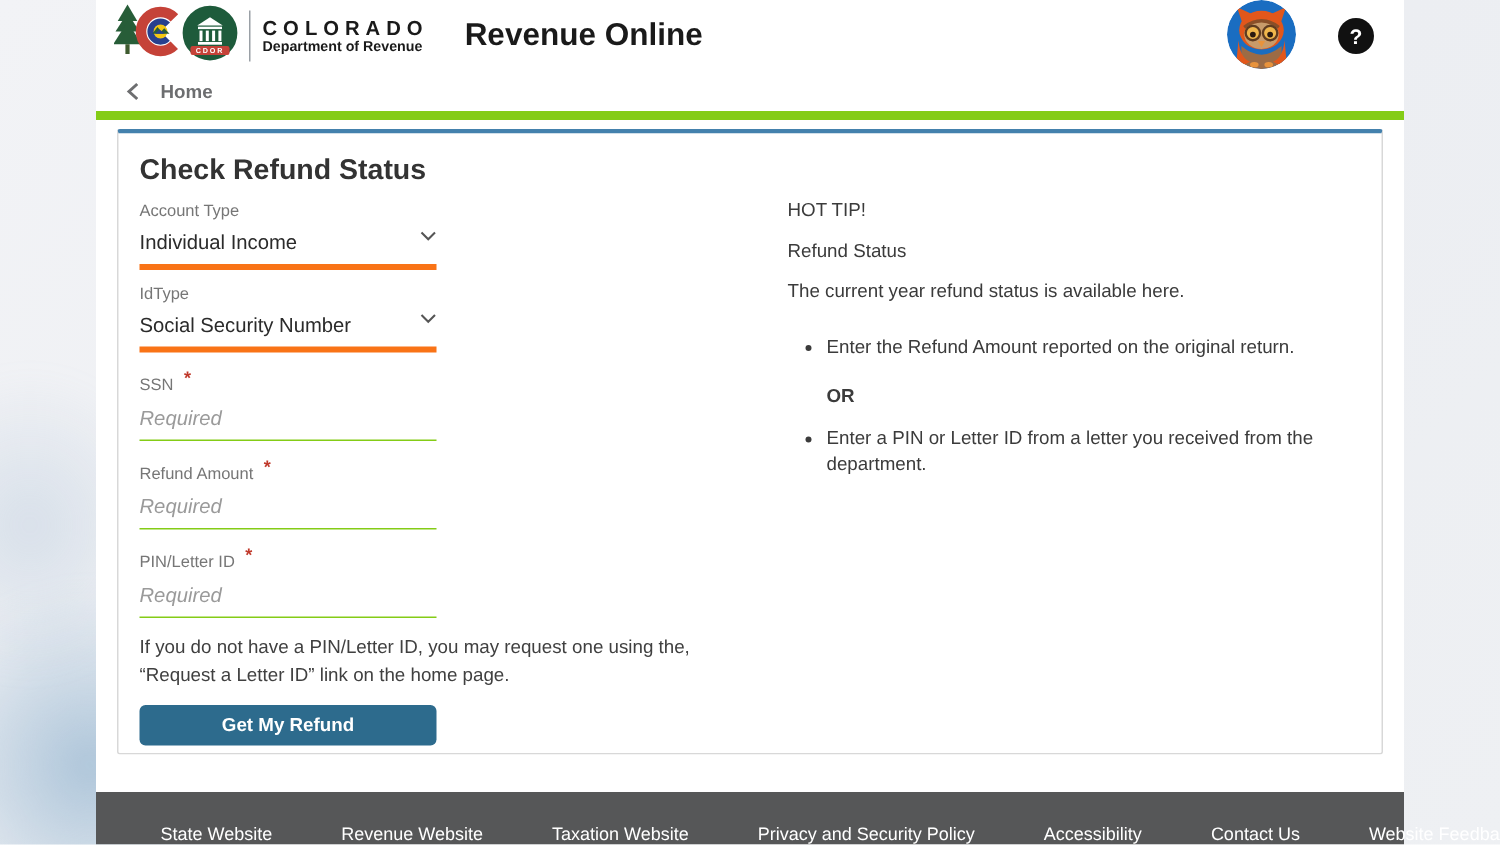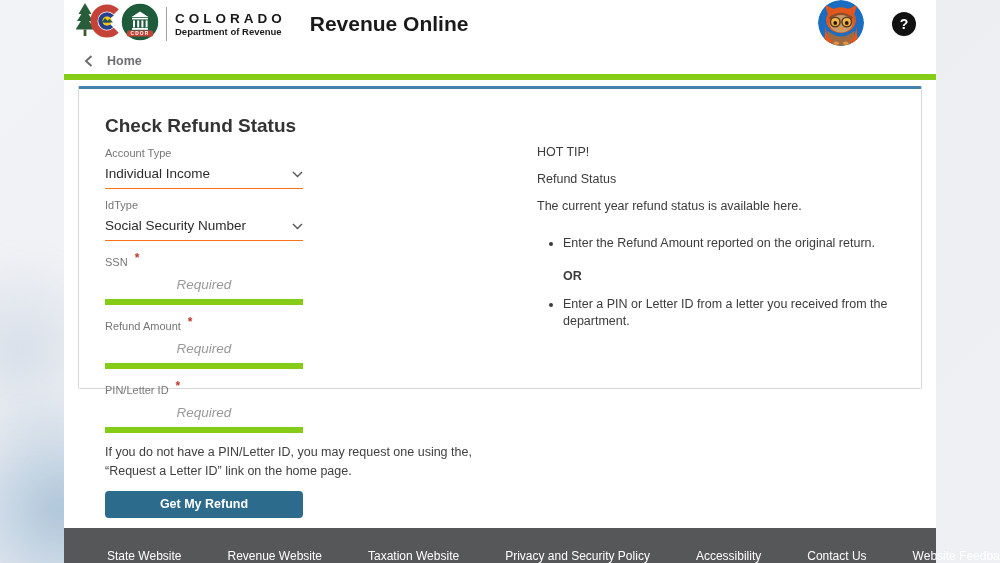--- a/index.html
+++ b/index.html
@@ -35,34 +35,34 @@
 
   
   .breadcrumb-row { height:32px; display:flex; align-items:center; padding-left:20px;
                     border-bottom:6px solid #84cc16; }
   .home-link { display:flex; align-items:center; gap:14px; cursor:pointer;
                color:#6d6e70; font-size:12.5px; font-weight:bold; }
 
   
   .main-area { flex:1; padding:6px 14px 0 14px; }
   .card { background:#fff; border:1px solid #d8d8d8; border-top:3px solid #4481ad;
-          border-radius:2px; height:303px; padding:26px; display:grid;
+          border-radius:2px; height:417px; padding:14px; display:grid;
           grid-template-columns: 400px 1fr; column-gap:18px; align-content:start; }
   .card-title { font-size:19px; font-weight:600; color:#333; line-height:22px; margin-bottom:10px;
                 grid-column:1; }
   .form-col { grid-column:1; }
   .field { margin-bottom:10px; width:198px; }
   .field-label { display:block; font-size:11px; color:#767676; margin-bottom:7px; }
   .req { color:#c0392b; font-size:12px; font-weight:bold; vertical-align:4px; margin-left:7px; }
-  .select-control { display:flex; align-items:center; justify-content:space-between;
-                    border-bottom:1px solid #f97316; padding-bottom:6px; cursor:pointer; }
+  .select-control { display:flex; align-items:flex-start; justify-content:space-between;
+                    border-bottom:4px solid #f97316; padding-bottom:6px; cursor:pointer; }
   .select-value { font-size:13.5px; color:#2b2b2b; line-height:16px; }
-  .text-input { width:198px; border:none; border-bottom:6px solid #84cc16; outline:none;
+  .text-input { width:198px; border:none; border-bottom:1px solid #84cc16; outline:none;
                 font-size:13.5px; color:#2b2b2b; padding:0 0 6px 0; line-height:16px;
-                font-family:"Liberation Sans","DejaVu Sans",sans-serif; background:transparent;text-align:center; }
+                font-family:"Liberation Sans","DejaVu Sans",sans-serif; background:transparent; }
   .text-input::placeholder { font-style:italic; color:#9a9a9a; }
   .or-separator { font-size:13px; font-weight:bold; color:#333; margin:2px 0 8px 0; }
   .note { font-size:12.5px; color:#404040; line-height:1.5; max-width:392px; margin:2px 0 10px 0; }
   .submit-btn { width:198px; height:27px; background:#2d6b8d; color:#fff; border:none;
                 border-radius:4px; font-size:12.5px; font-weight:bold; cursor:pointer;
                 font-family:"Liberation Sans","DejaVu Sans",sans-serif; }
 
   .tips-col { grid-column:2; grid-row:1 / span 2; padding:30px 0 0 14px;
               font-size:12.5px; color:#3b3b3b; }
   .tips-col p { margin-bottom:13px; }

